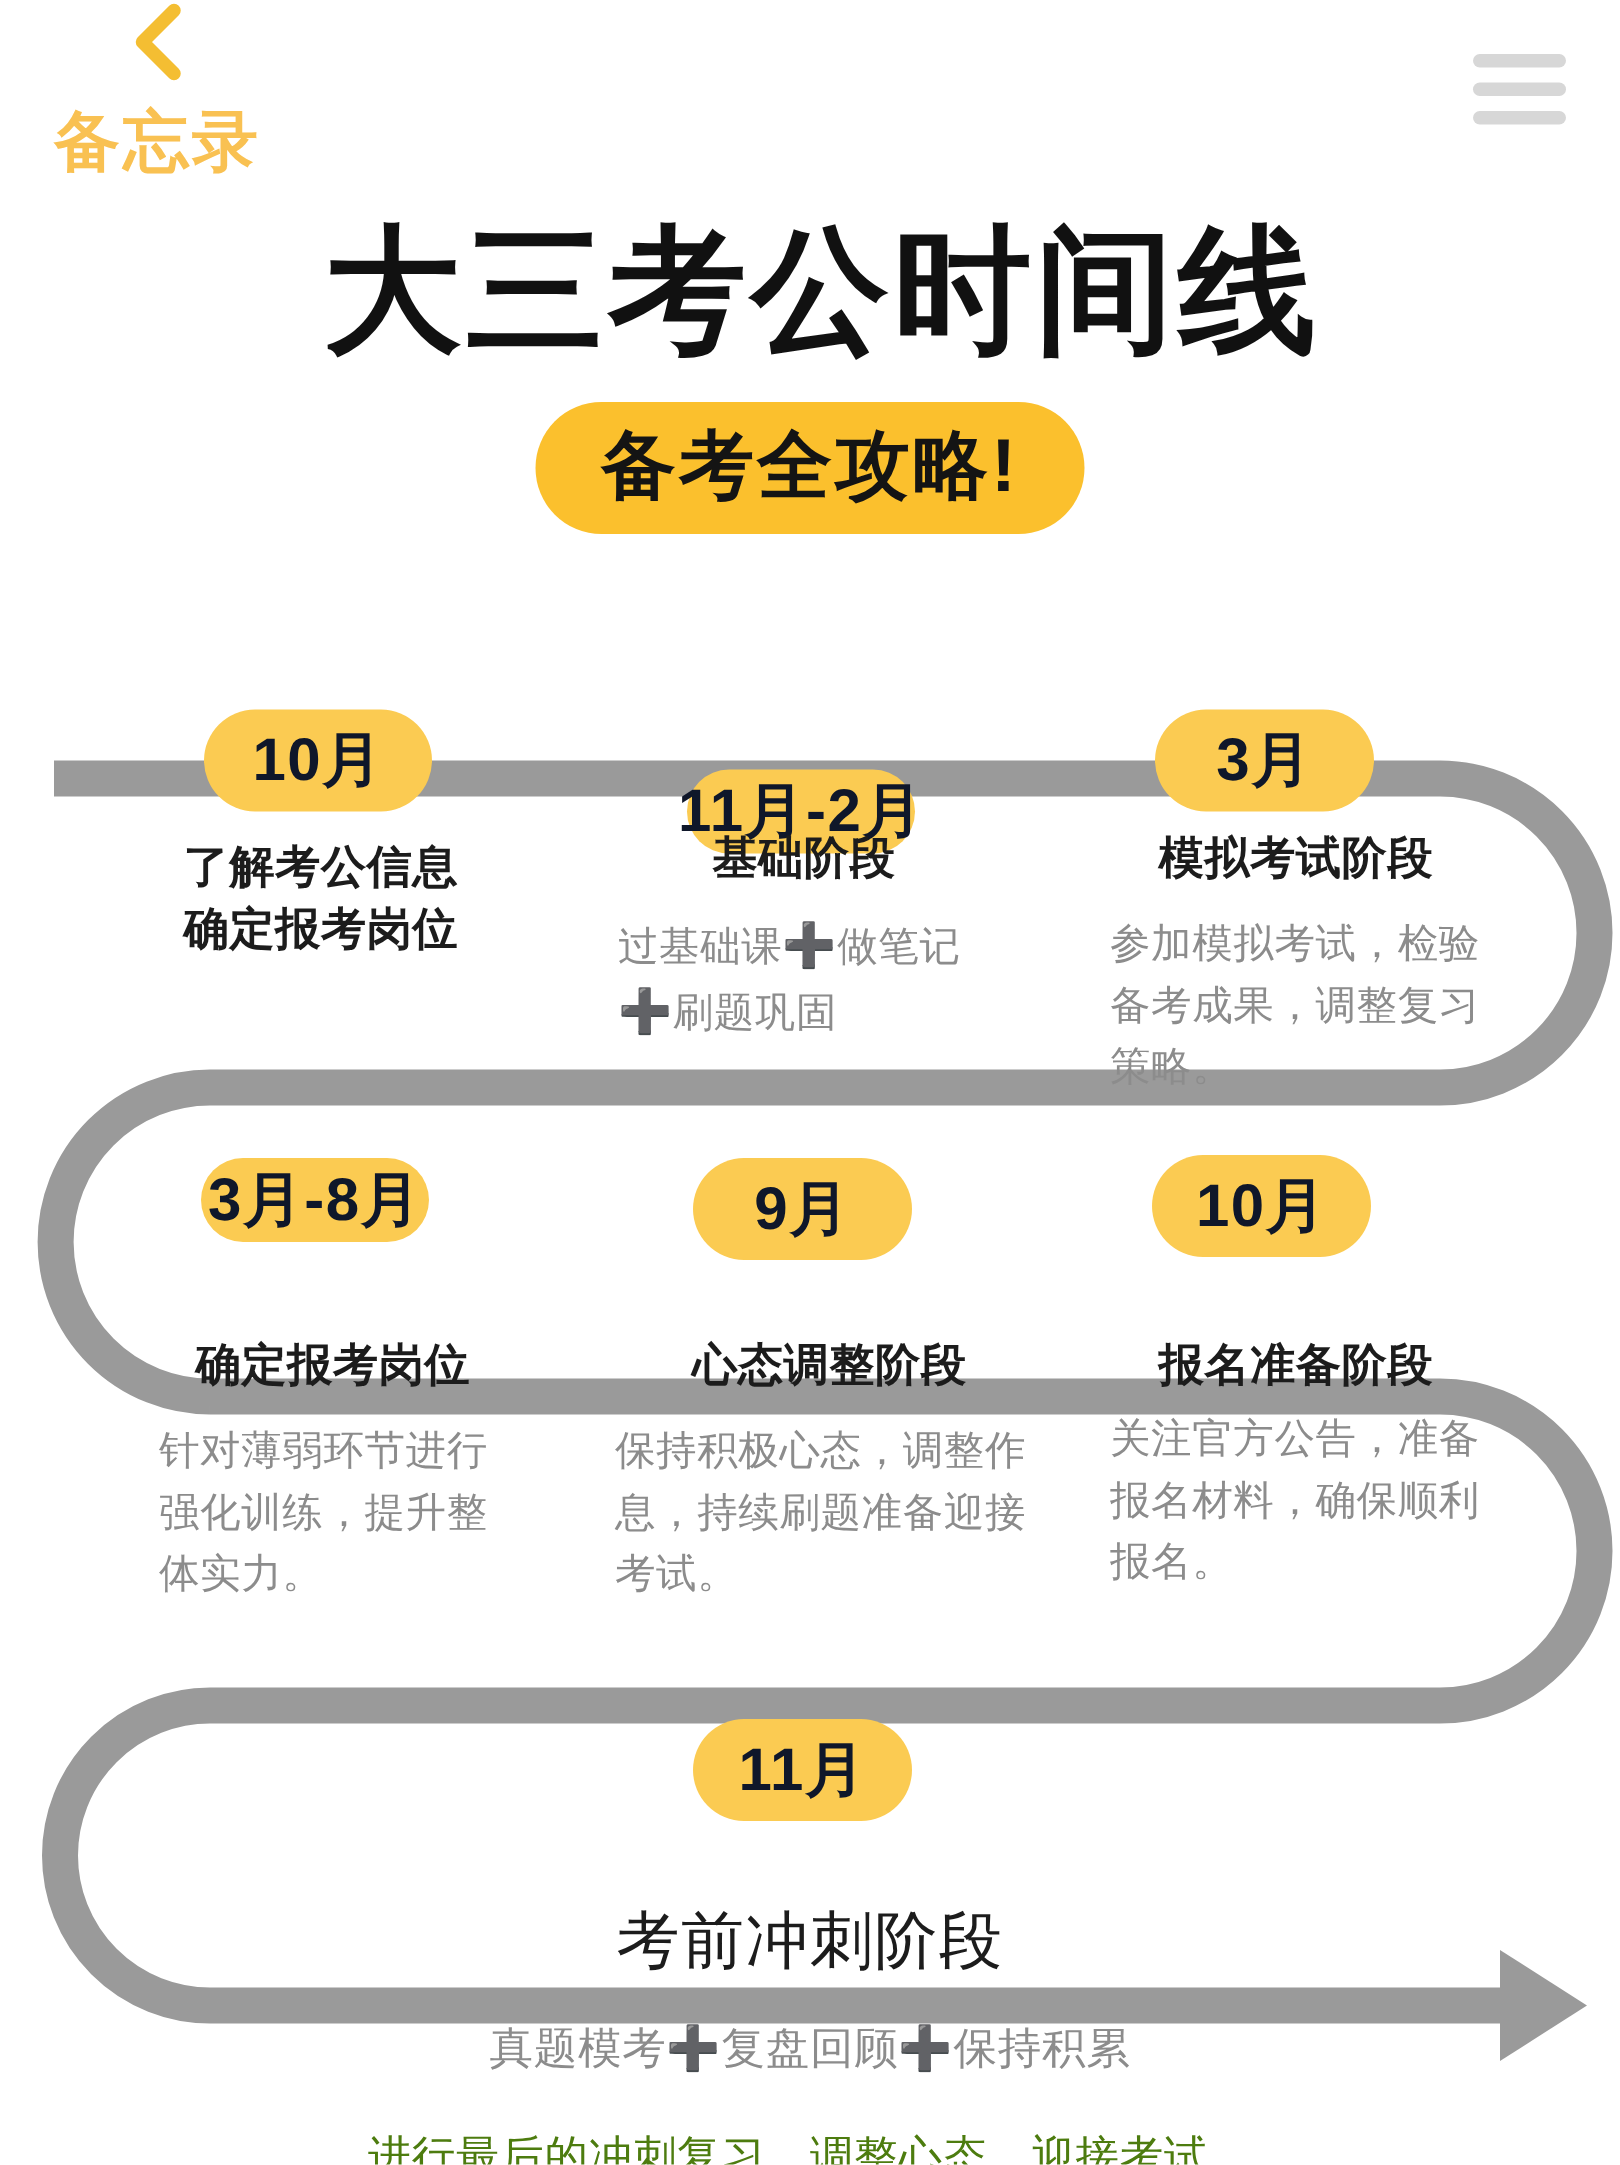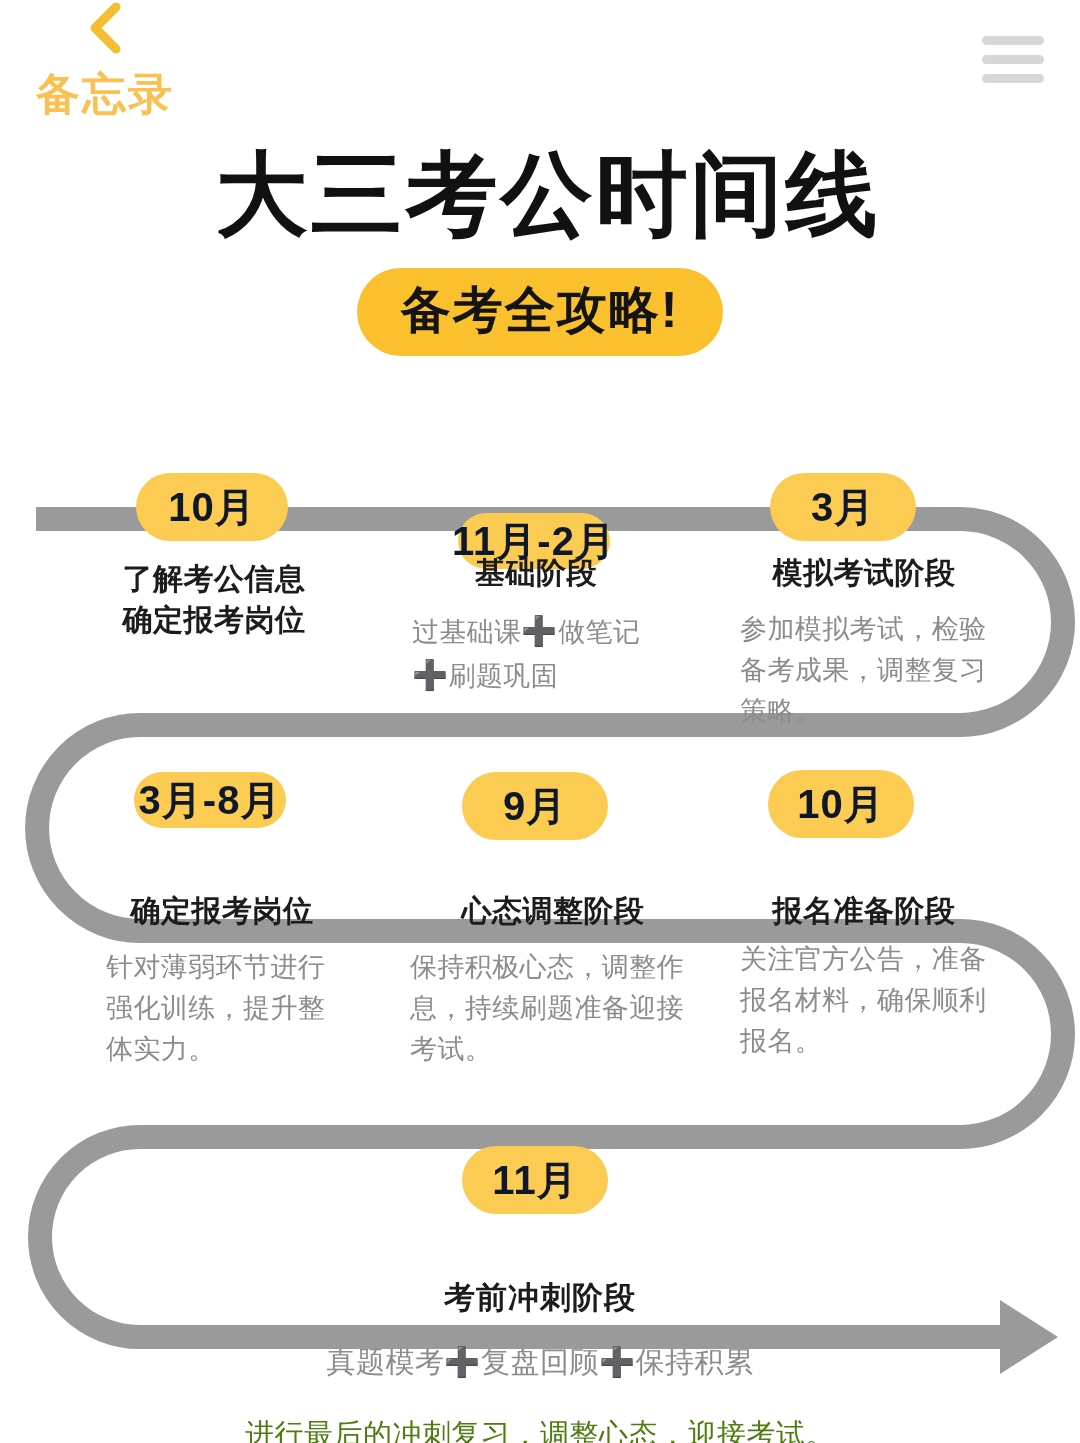--- a/index.html
+++ b/index.html
@@ -71,21 +71,21 @@
   .plus{color:#4a4a4a;font-weight:900;font-size:29px;}
 
   .center{text-align:center;}
   .left{text-align:left;}
 
   
   .final-block{
     position:absolute;left:0;top:1262px;width:1080px;text-align:center;
   }
   .final-block h3{
-    margin:15px;font-size:31px;font-weight:700;color:#1c1c1c;letter-spacing:1px;
+    margin:4px;font-size:42px;font-weight:400;color:#1c1c1c;letter-spacing:1px;
   }
   .final-block .line2{
     margin:24px 0 0;font-size:29px;color:#8c8c8c;letter-spacing:0.5px;
   }
   .final-block .line3{
     margin:32px 0 0;font-size:29px;color:#4d7c0f;letter-spacing:0.5px;
   }
 </style>
 </head>
 <body>

